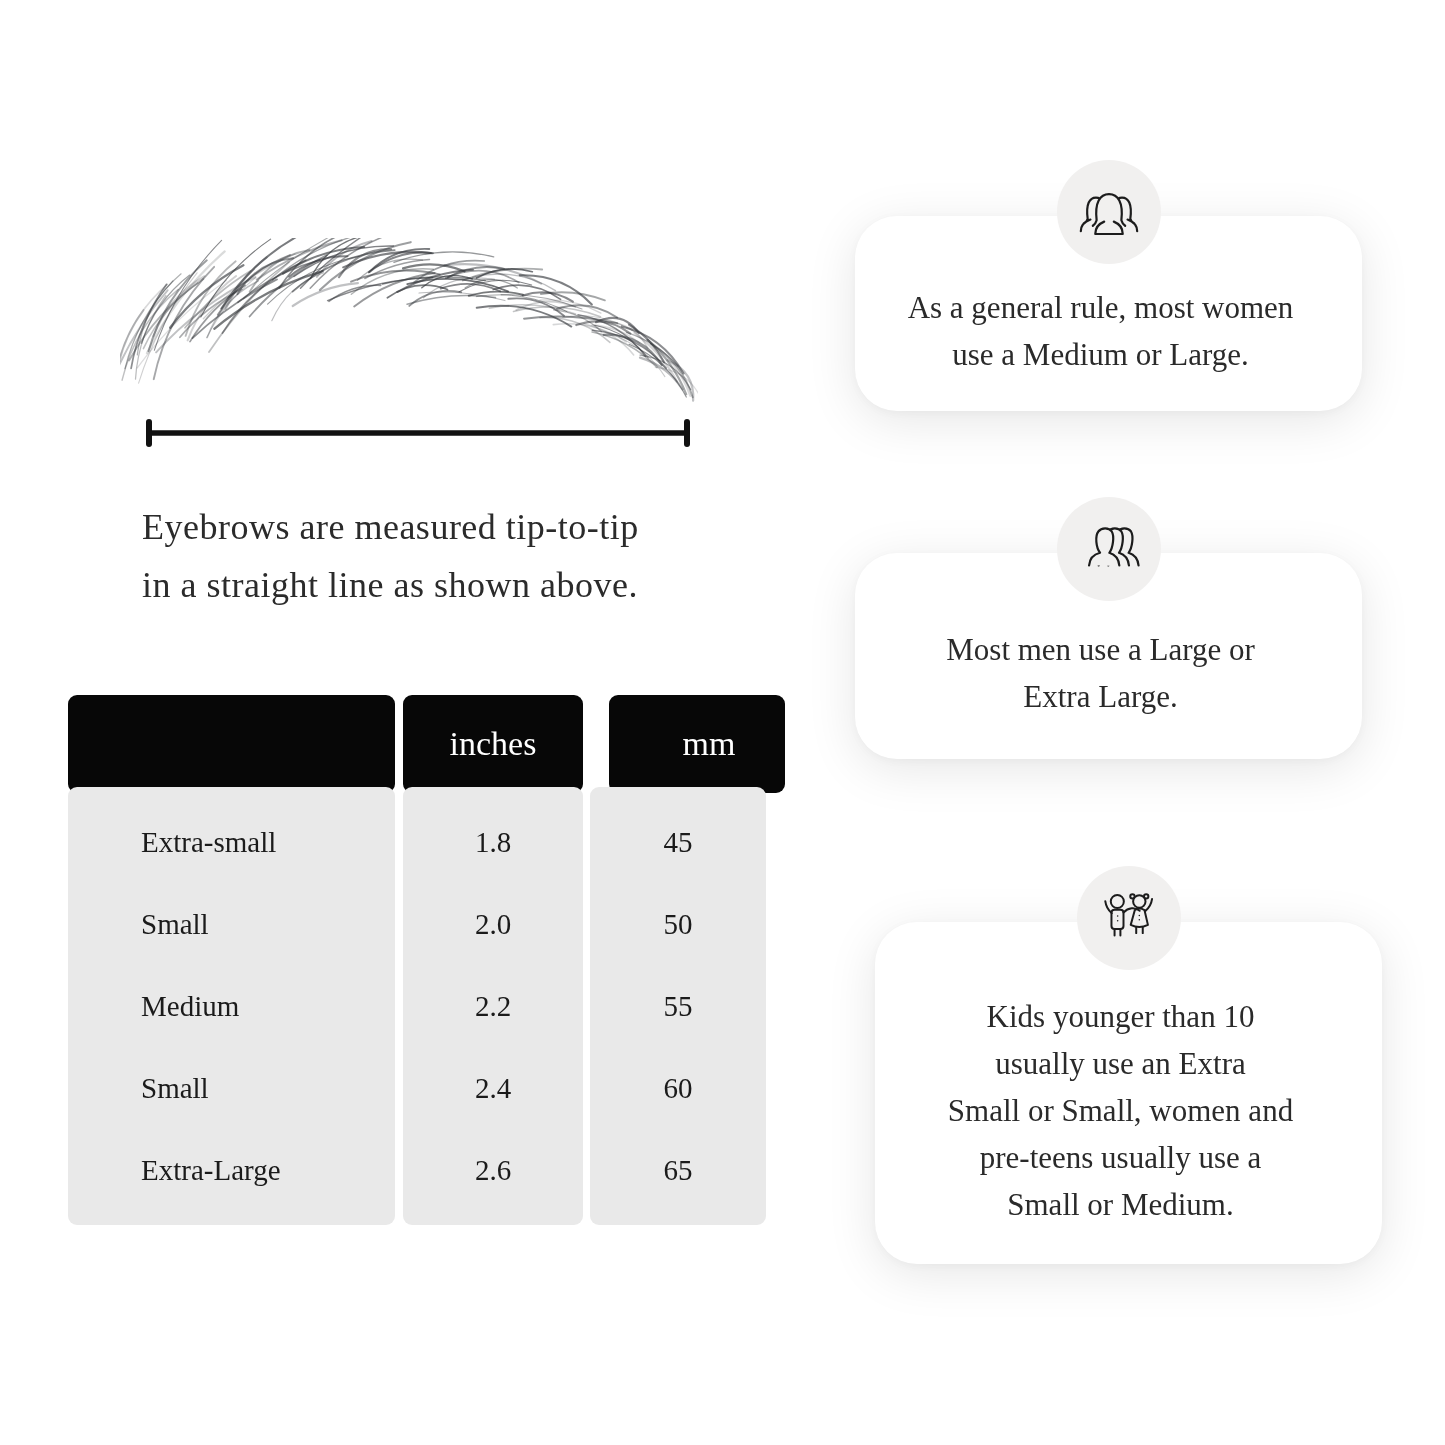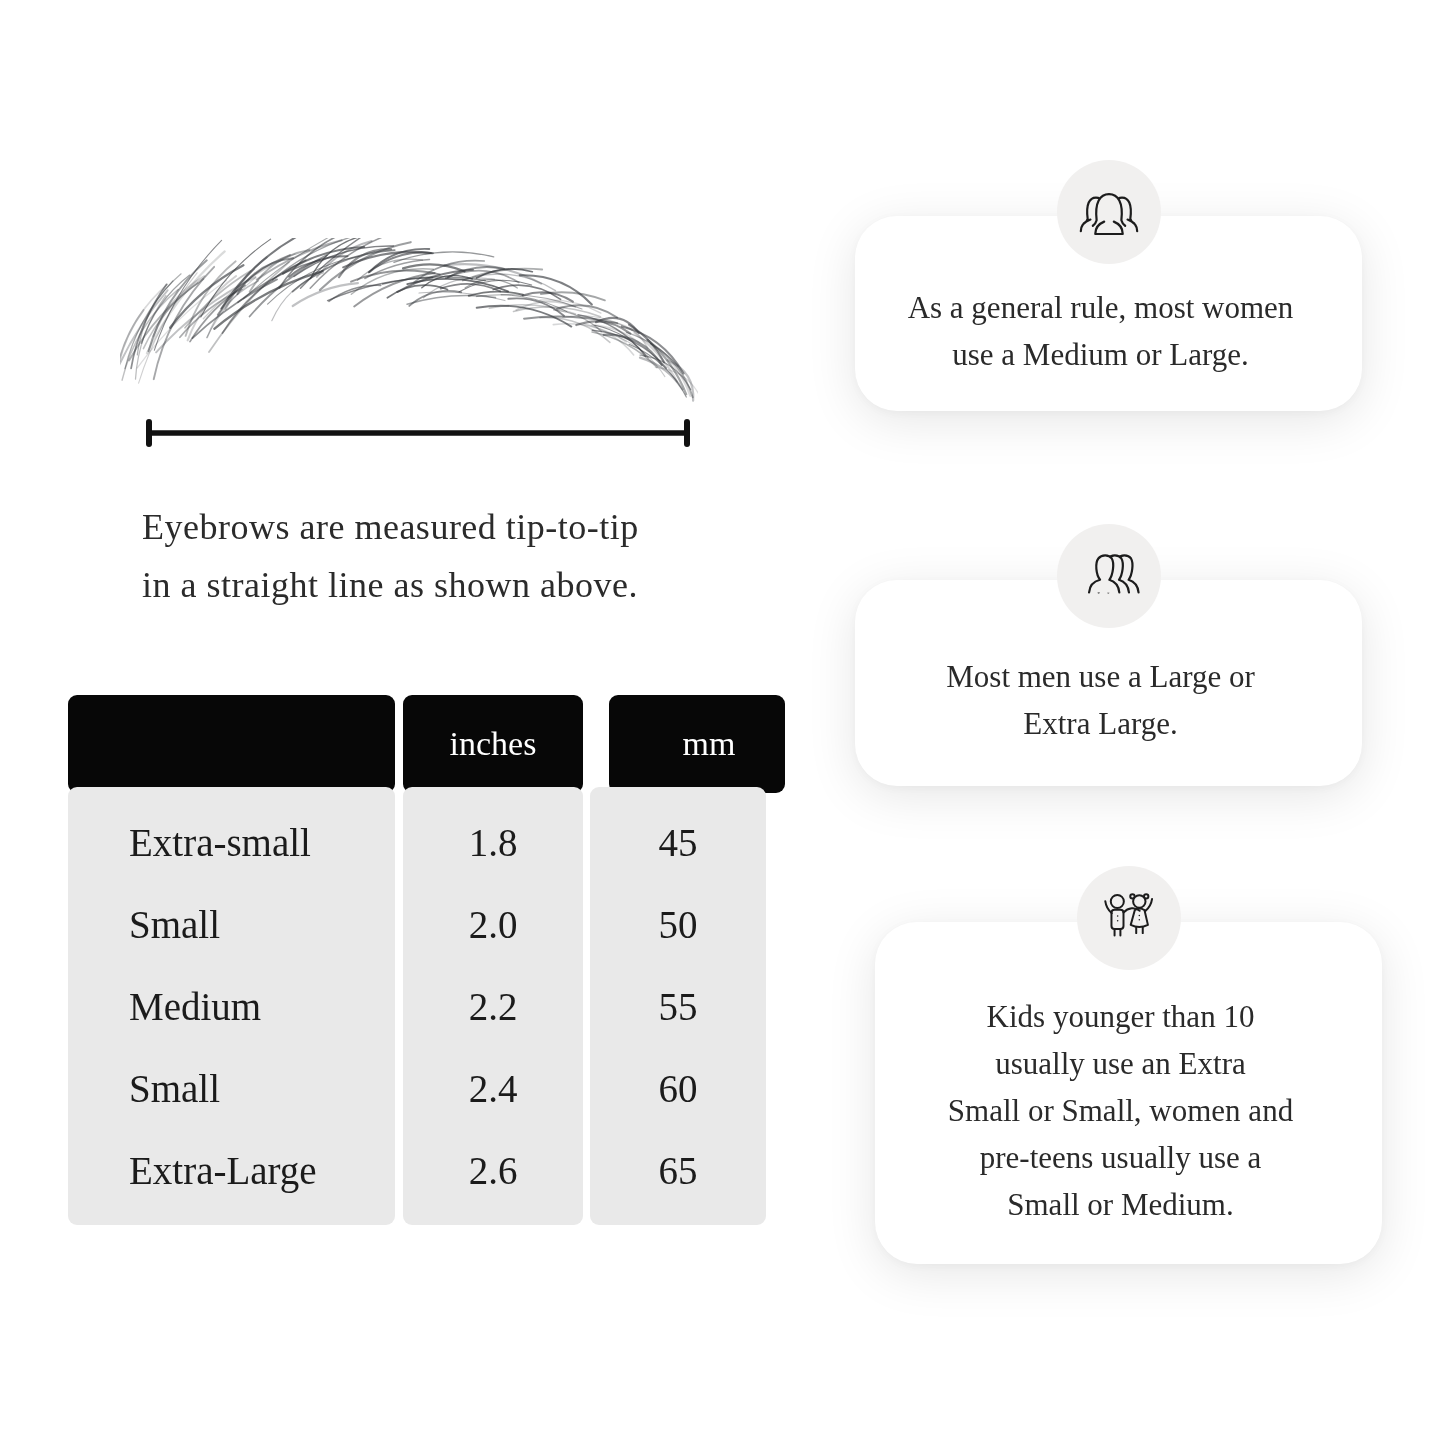--- a/index.html
+++ b/index.html
@@ -16,37 +16,37 @@
   .size-table { position:absolute; left:68px; top:695px; width:698px; height:530px; }
   .th {
     position:absolute; top:0; height:98px; background:#070707; border-radius:9px;
     color:#ffffff; display:flex; align-items:center; justify-content:center; font-size:34px;
   }
   .th-size   { left:0;     width:327px; }
   .th-inches { left:335px; width:180px; }
   .th-mm     { left:541px; width:176px;padding-left:24px; }
   .tcol {
     position:absolute; top:92px; height:438px; background:#e9e9e9; border-radius:9px;
-    display:flex; flex-direction:column; padding:14px 4px; font-size:39px; color:#1b1b1b;
+    display:flex; flex-direction:column; padding:14px 16px; font-size:29px; color:#1b1b1b;
   }
   .tcol-labels { left:0;     width:327px; }
   .tcol-inches { left:335px; width:180px; }
   .tcol-mm     { left:522px; width:176px; }
   .cell { flex:1; display:flex; align-items:center; }
   .cell-label { padding-left:57px; }
   .cell-num   { justify-content:center; }
   
   .card {
     position:absolute; left:855px; width:507px; background:#ffffff; border-radius:42px;
     box-shadow:0 10px 50px rgba(0,0,0,0.10), 0 2px 10px rgba(0,0,0,0.03);
     display:flex; flex-direction:column; align-items:center; justify-content:center;
     text-align:center; font-size:31px; line-height:47px; color:#2a2a2a; padding:48px 44px 14px 28px;
   }
   .card-1 { top:216px; height:195px; }
-  .card-2 { top:580px; height:206px; }
+  .card-2 { top:553px; height:206px; }
   .card-3 { top:922px; height:342px;margin-left:20px; }
   .card-line { white-space:nowrap; }
   .icon-circle {
     position:absolute; top:-56px; left:50%; transform:translateX(-50%);
     width:104px; height:104px; border-radius:50%; background:#f1f0ef;
     display:flex; align-items:center; justify-content:center;
   }
   .icon-circle svg { display:block; }
 </style>
 </head>

